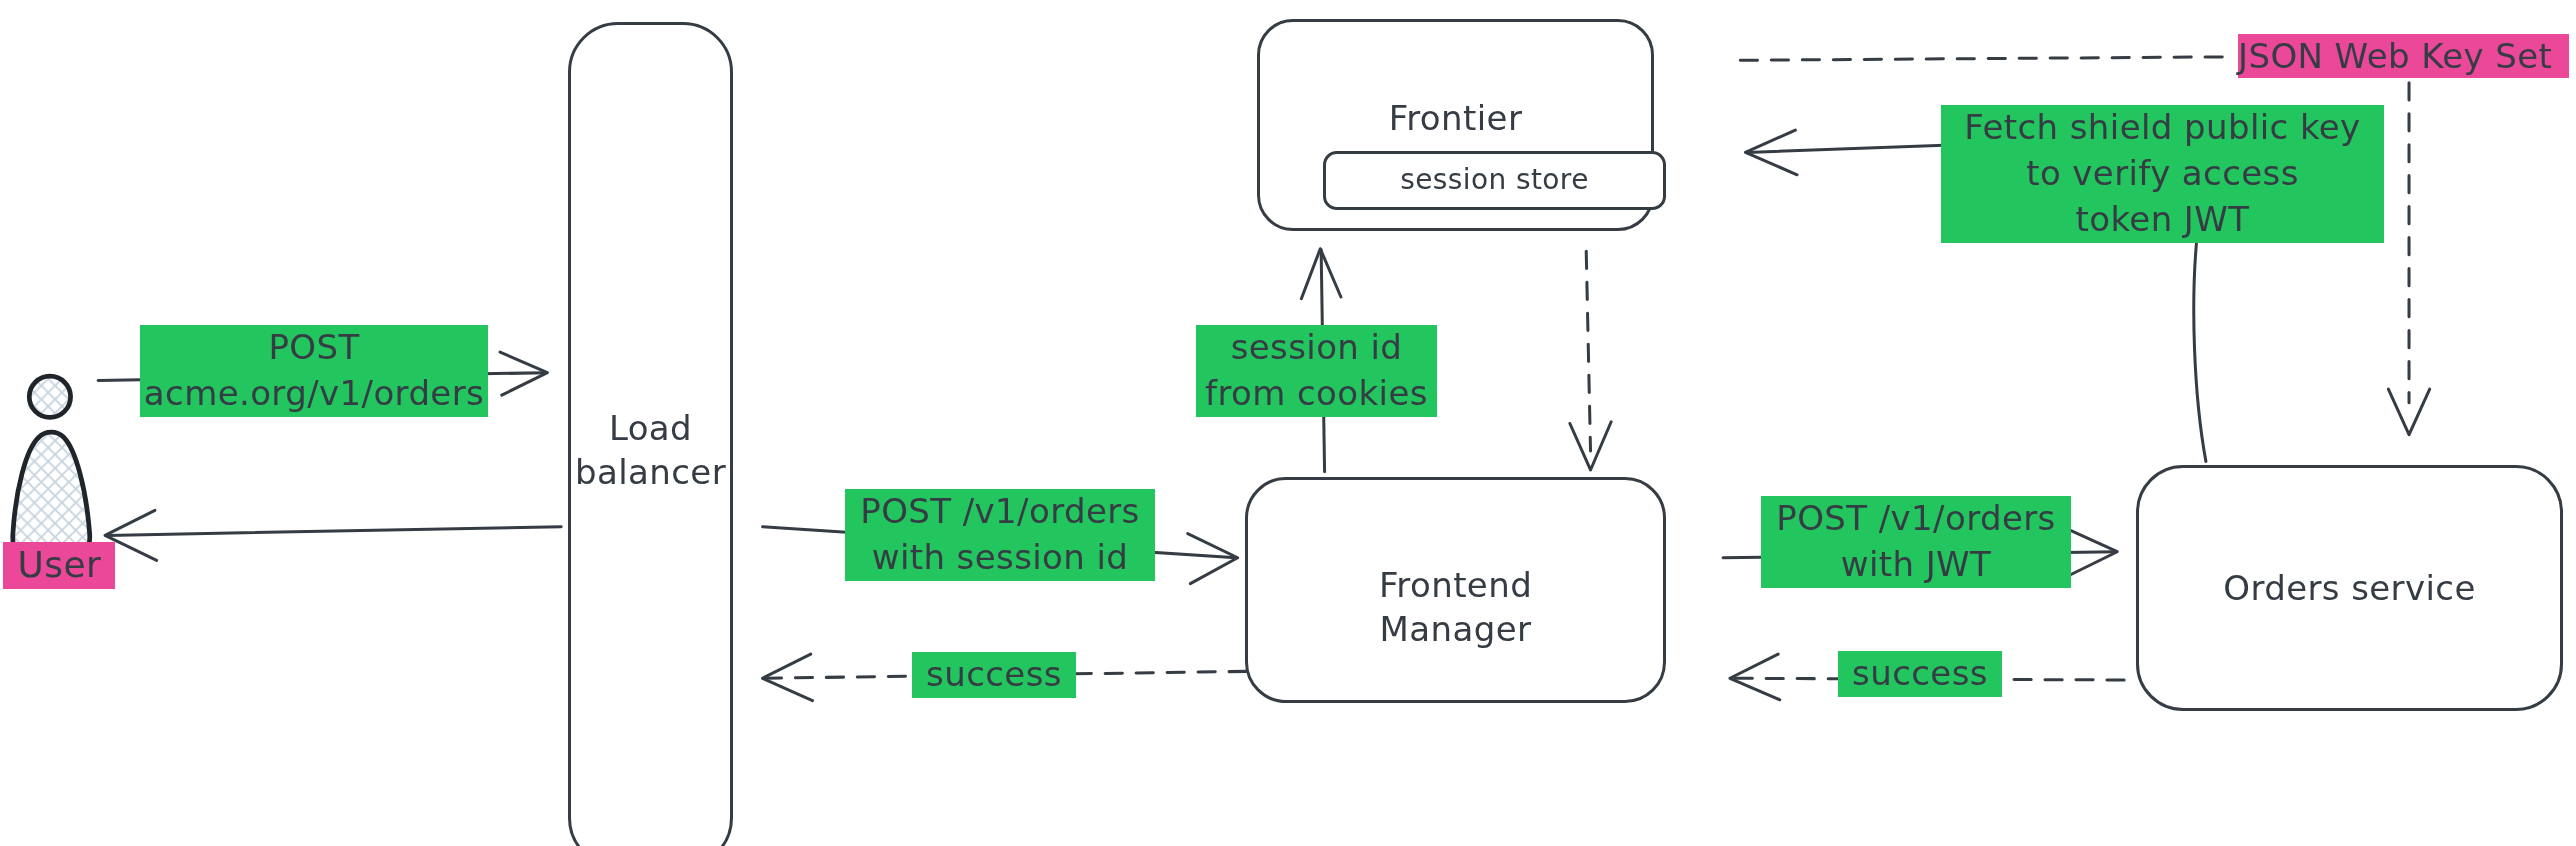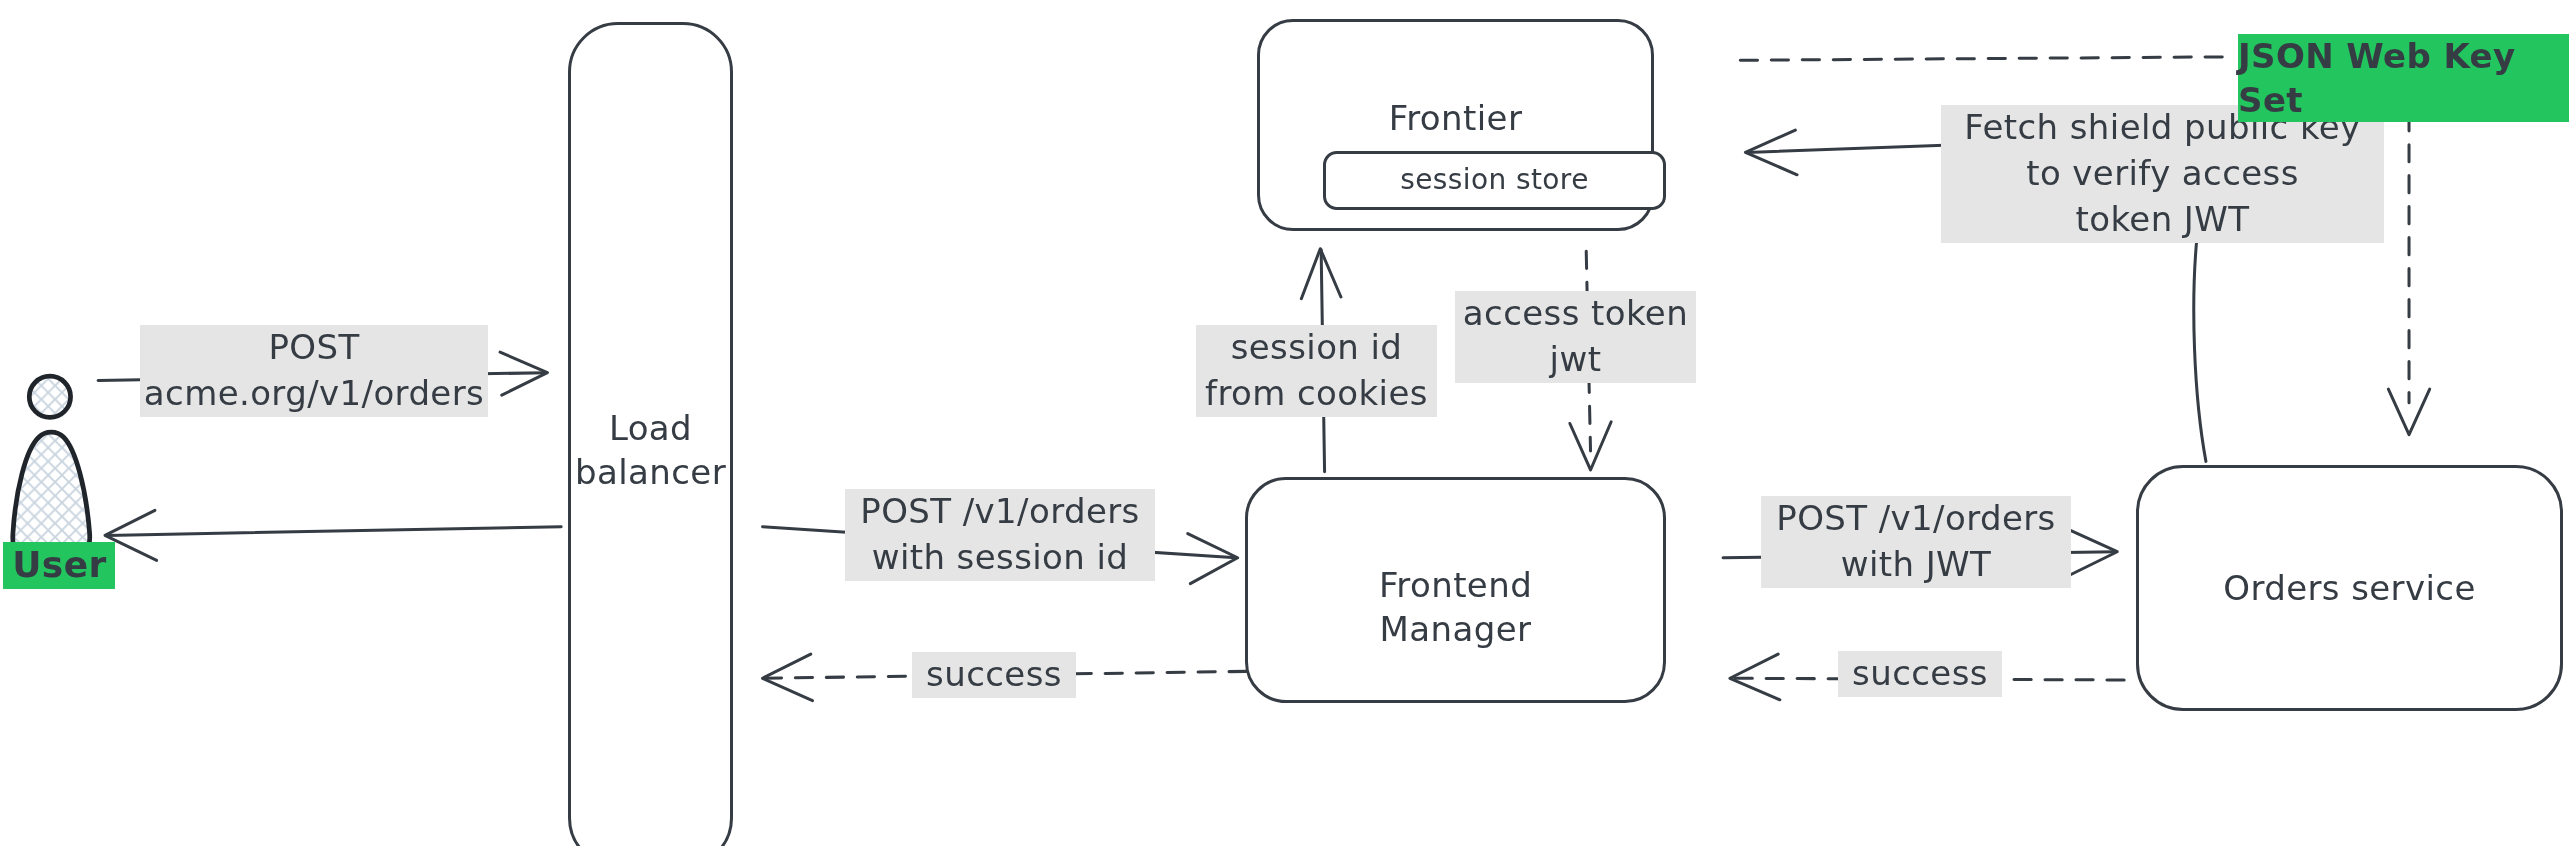--- a/index.html
+++ b/index.html
@@ -14,28 +14,28 @@
   .node {
     position: absolute; z-index: 2; background: #ffffff;
     border: 3.4px solid var(--ink); box-sizing: border-box;
     display: flex; align-items: center; justify-content: center;
   }
   .node-title {
     font-size: 34px; font-weight: 500; line-height: 1.3;
     text-align: center; white-space: pre-line; letter-spacing: 0.4px;
   }
   .edge-label {
-    position: absolute; z-index: 3; background: #e5e5e5;
+    position: absolute; z-index: 3; background: #22c55e;
     font-size: 34px; font-weight: 500; line-height: 1.35;
     text-align: center; white-space: pre-line; letter-spacing: 0.4px;
     color: var(--ink);
   }
   .free-label {
-    position: absolute; z-index: 3; background: #22c55e;
-    font-size: 34px; font-weight: 700; line-height: 1.3;
+    position: absolute; z-index: 3; background: #ec4899;
+    font-size: 34px; font-weight: 400; line-height: 1.3;
     white-space: pre-line; letter-spacing: 0.4px; color: var(--ink);
   }
   .wire { stroke: var(--ink); stroke-width: 3.5; fill: none;
           stroke-linecap: round; stroke-linejoin: round; }
   .wire.dashed { stroke-dasharray: 20 16; }
   .figure { stroke: #20252b; stroke-width: 5.5; stroke-linecap: round; stroke-linejoin: round; }
 </style>
 </head>
 <body>
 
@@ -113,22 +113,20 @@
 acme.org/v1/orders</div>
 
   <div class="edge-label" style="left:845px; top:489px; width:310px;">POST /v1/orders
 with session id</div>
 
   <div class="edge-label" style="left:912px; top:652px; width:164px;">success</div>
 
   <div class="edge-label" style="left:1196px; top:289px; width:241px;margin-top:36px;">session id
 from cookies</div>
 
-  <div class="edge-label" style="left:1455px; top:291px; width:241px;">access token
-jwt</div>
 
   <div class="edge-label" style="left:1761px; top:496px; width:310px;">POST /v1/orders
 with JWT</div>
 
   <div class="edge-label" style="left:1838px; top:651px; width:164px;">success</div>
 
   <div class="edge-label" style="left:1941px; top:105px; width:443px;">Fetch shield public key
 to verify access
 token JWT</div>
 

